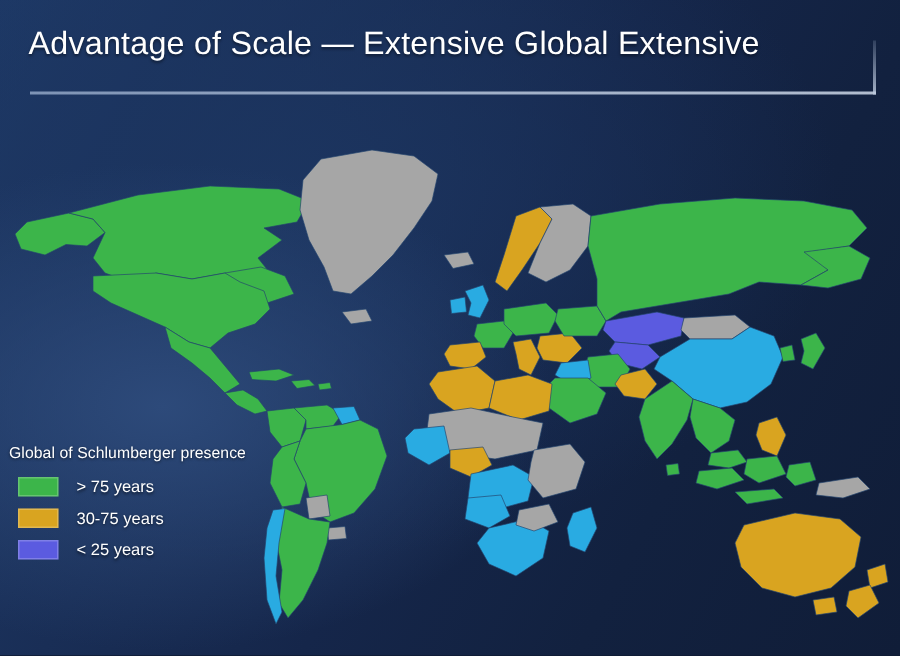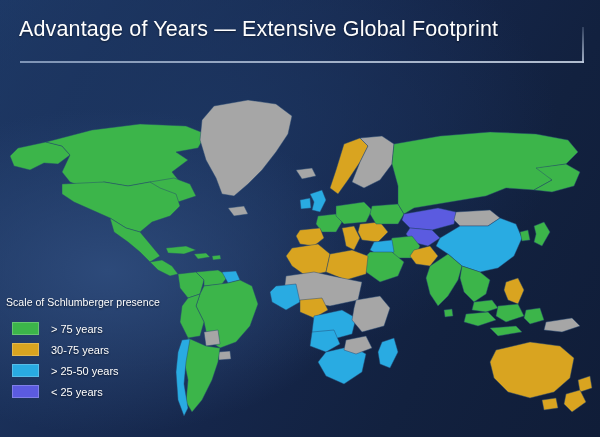--- a/index.html
+++ b/index.html
@@ -73,21 +73,21 @@
   #legend-title {
     color: #ffffff;
     font-size: 10.5px;
     letter-spacing: .05px;
     margin: 0 0 6px 2px;
     white-space: nowrap;
     text-shadow: 0 1px 2px rgba(0,0,0,.6);
   }
   .legend-row {
     display: flex;
-    align-items: flex-end;
+    align-items: center;
     height: 21px;
   }
   .legend-swatch {
     width: 27px;
     height: 13px;
     margin-left: 8px;
     border: 1px solid rgba(255,255,255,.22);
     box-sizing: border-box;
     flex: 0 0 auto;
   }
@@ -108,21 +108,21 @@
     letter-spacing: .4px;
     white-space: nowrap;
   }
 </style>
 </head>
 <body>
 
 <div id="slide" style="--ocean: #16294d;">
 
   <div id="title-block">
-    <div id="page-title">Advantage of Years — Extensive Global Footprint</div>
+    <div id="page-title">Advantage of Scale — Extensive Global Extensive</div>
     <div id="title-rule"></div>
     <div id="title-rule-tick"></div>
   </div>
 
   <div id="map-wrap">
     <svg id="world-map" viewBox="0 0 600 377" xmlns="http://www.w3.org/2000/svg">
 
       <path d="M18 88 L46 82 L62 86 L70 95 L58 104 L44 103 L30 110 L14 106 L10 96 Z" fill="#3cb54a" stroke="#24456f"></path>
       <path d="M46 82 L92 70 L140 64 L186 66 L206 74 L198 88 L176 92 L188 100 L172 112 L180 122 L160 128 L150 122 L128 126 L104 122 L86 128 L70 122 L62 112 L70 95 L62 86 Z" fill="#3cb54a" stroke="#24456f"></path>
       <path d="M150 122 L174 118 L190 124 L196 136 L178 142 L158 136 Z" fill="#3cb54a" stroke="#24456f"></path>
@@ -194,36 +194,32 @@
       <path d="M382 282 L394 278 L398 292 L390 308 L380 304 L378 292 Z" fill="#29abe2" stroke="#24456f"></path>
 
       <path d="M496 290 L530 282 L560 286 L574 298 L570 318 L554 332 L530 338 L508 332 L494 318 L490 302 Z" fill="#d9a420" stroke="#24456f"></path>
       <path d="M542 340 L556 338 L558 348 L544 350 Z" fill="#d9a420" stroke="#24456f"></path>
       <path d="M578 320 L590 316 L592 328 L580 332 Z" fill="#d9a420" stroke="#24456f"></path>
       <path d="M566 334 L580 330 L586 342 L572 352 L564 344 Z" fill="#d9a420" stroke="#24456f"></path>
     </svg>
   </div>
 
   <div id="legend">
-    <div id="legend-title">Scale of Schlumberger presence</div>
+    <div id="legend-title">Global of Schlumberger presence</div>
 
     <div class="legend-row">
       <span class="legend-swatch" style="background-color: rgb(60, 181, 74);"></span>
       <span class="legend-label">&gt; 75 years</span>
     </div>
 
     <div class="legend-row">
       <span class="legend-swatch" style="background-color: rgb(217, 164, 32);"></span>
       <span class="legend-label">30-75 years</span>
     </div>
 
-    <div class="legend-row">
-      <span class="legend-swatch" style="background-color: rgb(41, 171, 226);"></span>
-      <span class="legend-label">&gt; 25-50 years</span>
-    </div>
 
     <div class="legend-row">
       <span class="legend-swatch" style="background-color: rgb(91, 91, 224);"></span>
       <span class="legend-label">&lt; 25 years</span>
     </div>
 
   </div>
 
   <div id="footer-mark"></div>
 </div>

